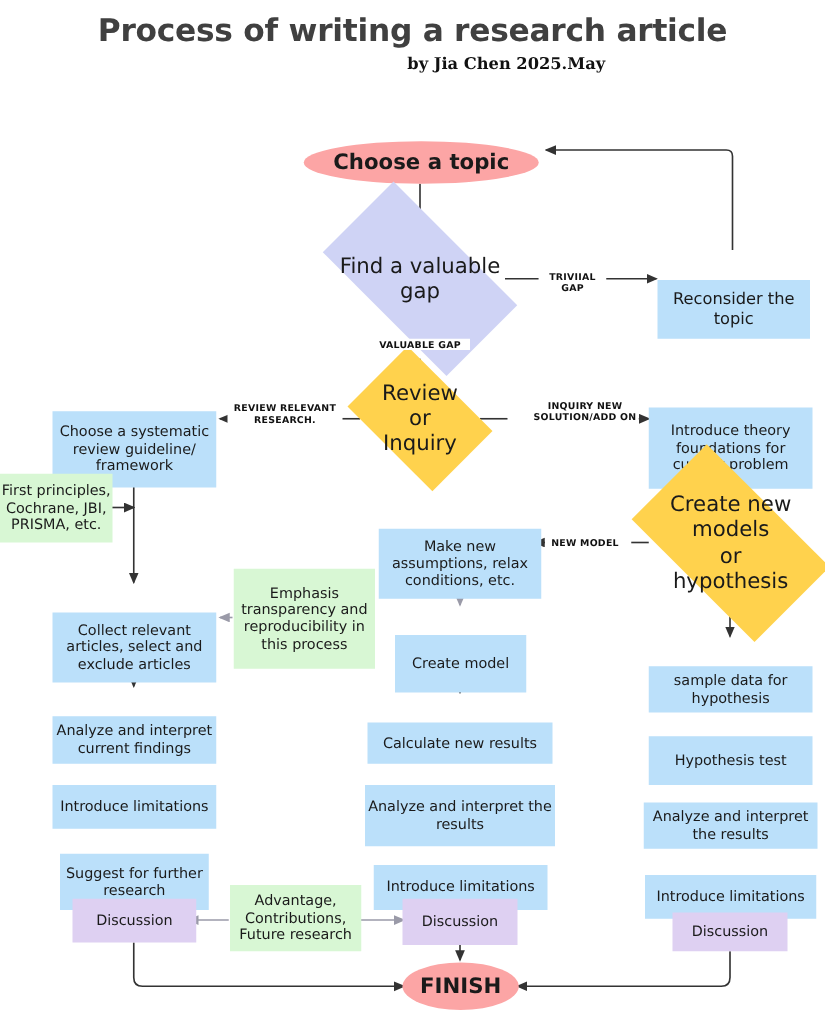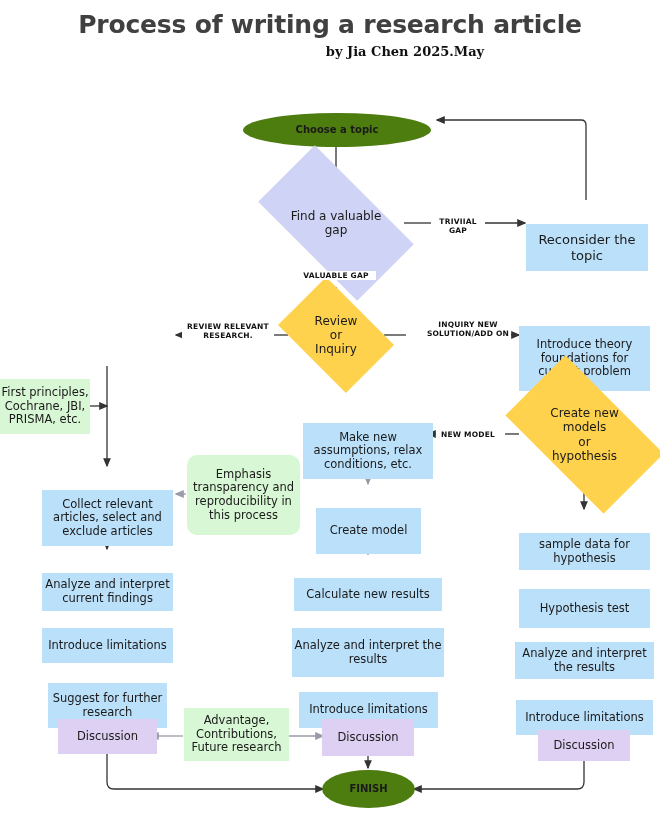--- a/index.html
+++ b/index.html
@@ -12,27 +12,27 @@
 
   .node{position:absolute;z-index:2;box-sizing:border-box;display:flex;
         align-items:center;justify-content:center;text-align:center;
         color:#1a1a1a;line-height:1.18;}
 
   .box{font-size:11.5px;}
   .blue{background:#bbe0fa;margin-top:24px;}
   .green{background:#d8f7d4;}
   .purple{background:#ded0f2;}
 
-  .ellipse{background:#4d7c0f;border-radius:50%;font-weight:bold;font-size:10px;}
+  .ellipse{background:#fca5a5;border-radius:50%;font-weight:bold;font-size:17px;}
 
   .diamond{background:transparent;}
   .diamond .dshape{position:absolute;left:0;top:0;width:100%;height:100%;
         background:#ffd24d;transform:rotate(45deg);z-index:-1;}
   .diamond.lav .dshape{background:#cfd3f5;}
-  .diamond .dtext{position:relative;z-index:1;font-size:12px;padding:0 4px;}
+  .diamond .dtext{position:relative;z-index:1;font-size:17px;padding:0 4px;}
 
   .elabel{position:absolute;z-index:3;font-size:7.5px;font-weight:bold;
           letter-spacing:.2px;color:#111;text-align:center;line-height:1.25;
           background:#ffffff;}
 
   #title{position:absolute;z-index:4;left:0;top:10px;width:660px;text-align:center;
          font-size:25px;font-weight:bold;color:#404040;letter-spacing:-0.2px;
          font-family:"DejaVu Sans","Liberation Sans",sans-serif;}
   #subtitle{position:absolute;z-index:4;left:0;top:44px;width:660px;
             text-align:center;padding-left:150px;box-sizing:border-box;
@@ -152,30 +152,33 @@
   <div class="elabel" style="left:182px;top:322px;width:92px;">
     <div>REVIEW RELEVANT</div>
     <div>RESEARCH.</div>
   </div>
 
   <div class="elabel" style="left:425px;top:320px;width:86px;">
     <div>INQUIRY NEW</div>
     <div>SOLUTION/ADD ON</div>
   </div>
 
+  <div class="node box blue" style="left:42px;top:305px;width:131px;height:61px;">
+    <span>Choose a systematic review guideline/ framework</span>
+  </div>
 
   <div class="node box green" style="left:0px;top:379px;width:90px;height:55px;">
     <span>First principles, Cochrane, JBI, PRISMA,  etc.</span>
   </div>
 
   <div class="node box blue" style="left:42px;top:466px;width:131px;height:56px;">
     <span>Collect relevant articles, select and exclude articles</span>
   </div>
 
-  <div class="node box green" style="left:187px;top:455px;width:113px;height:80px;border-radius:10px;">
+  <div class="node box green" style="left:187px;top:455px;width:113px;height:80px;">
     <span>Emphasis transparency and reproducibility in this process</span>
   </div>
 
   <div class="node box blue" style="left:42px;top:549px;width:131px;height:38px;">
     <span>Analyze and interpret current findings</span>
   </div>
 
   <div class="node box blue" style="left:42px;top:604px;width:131px;height:35px;">
     <span>Introduce limitations</span>
   </div>

